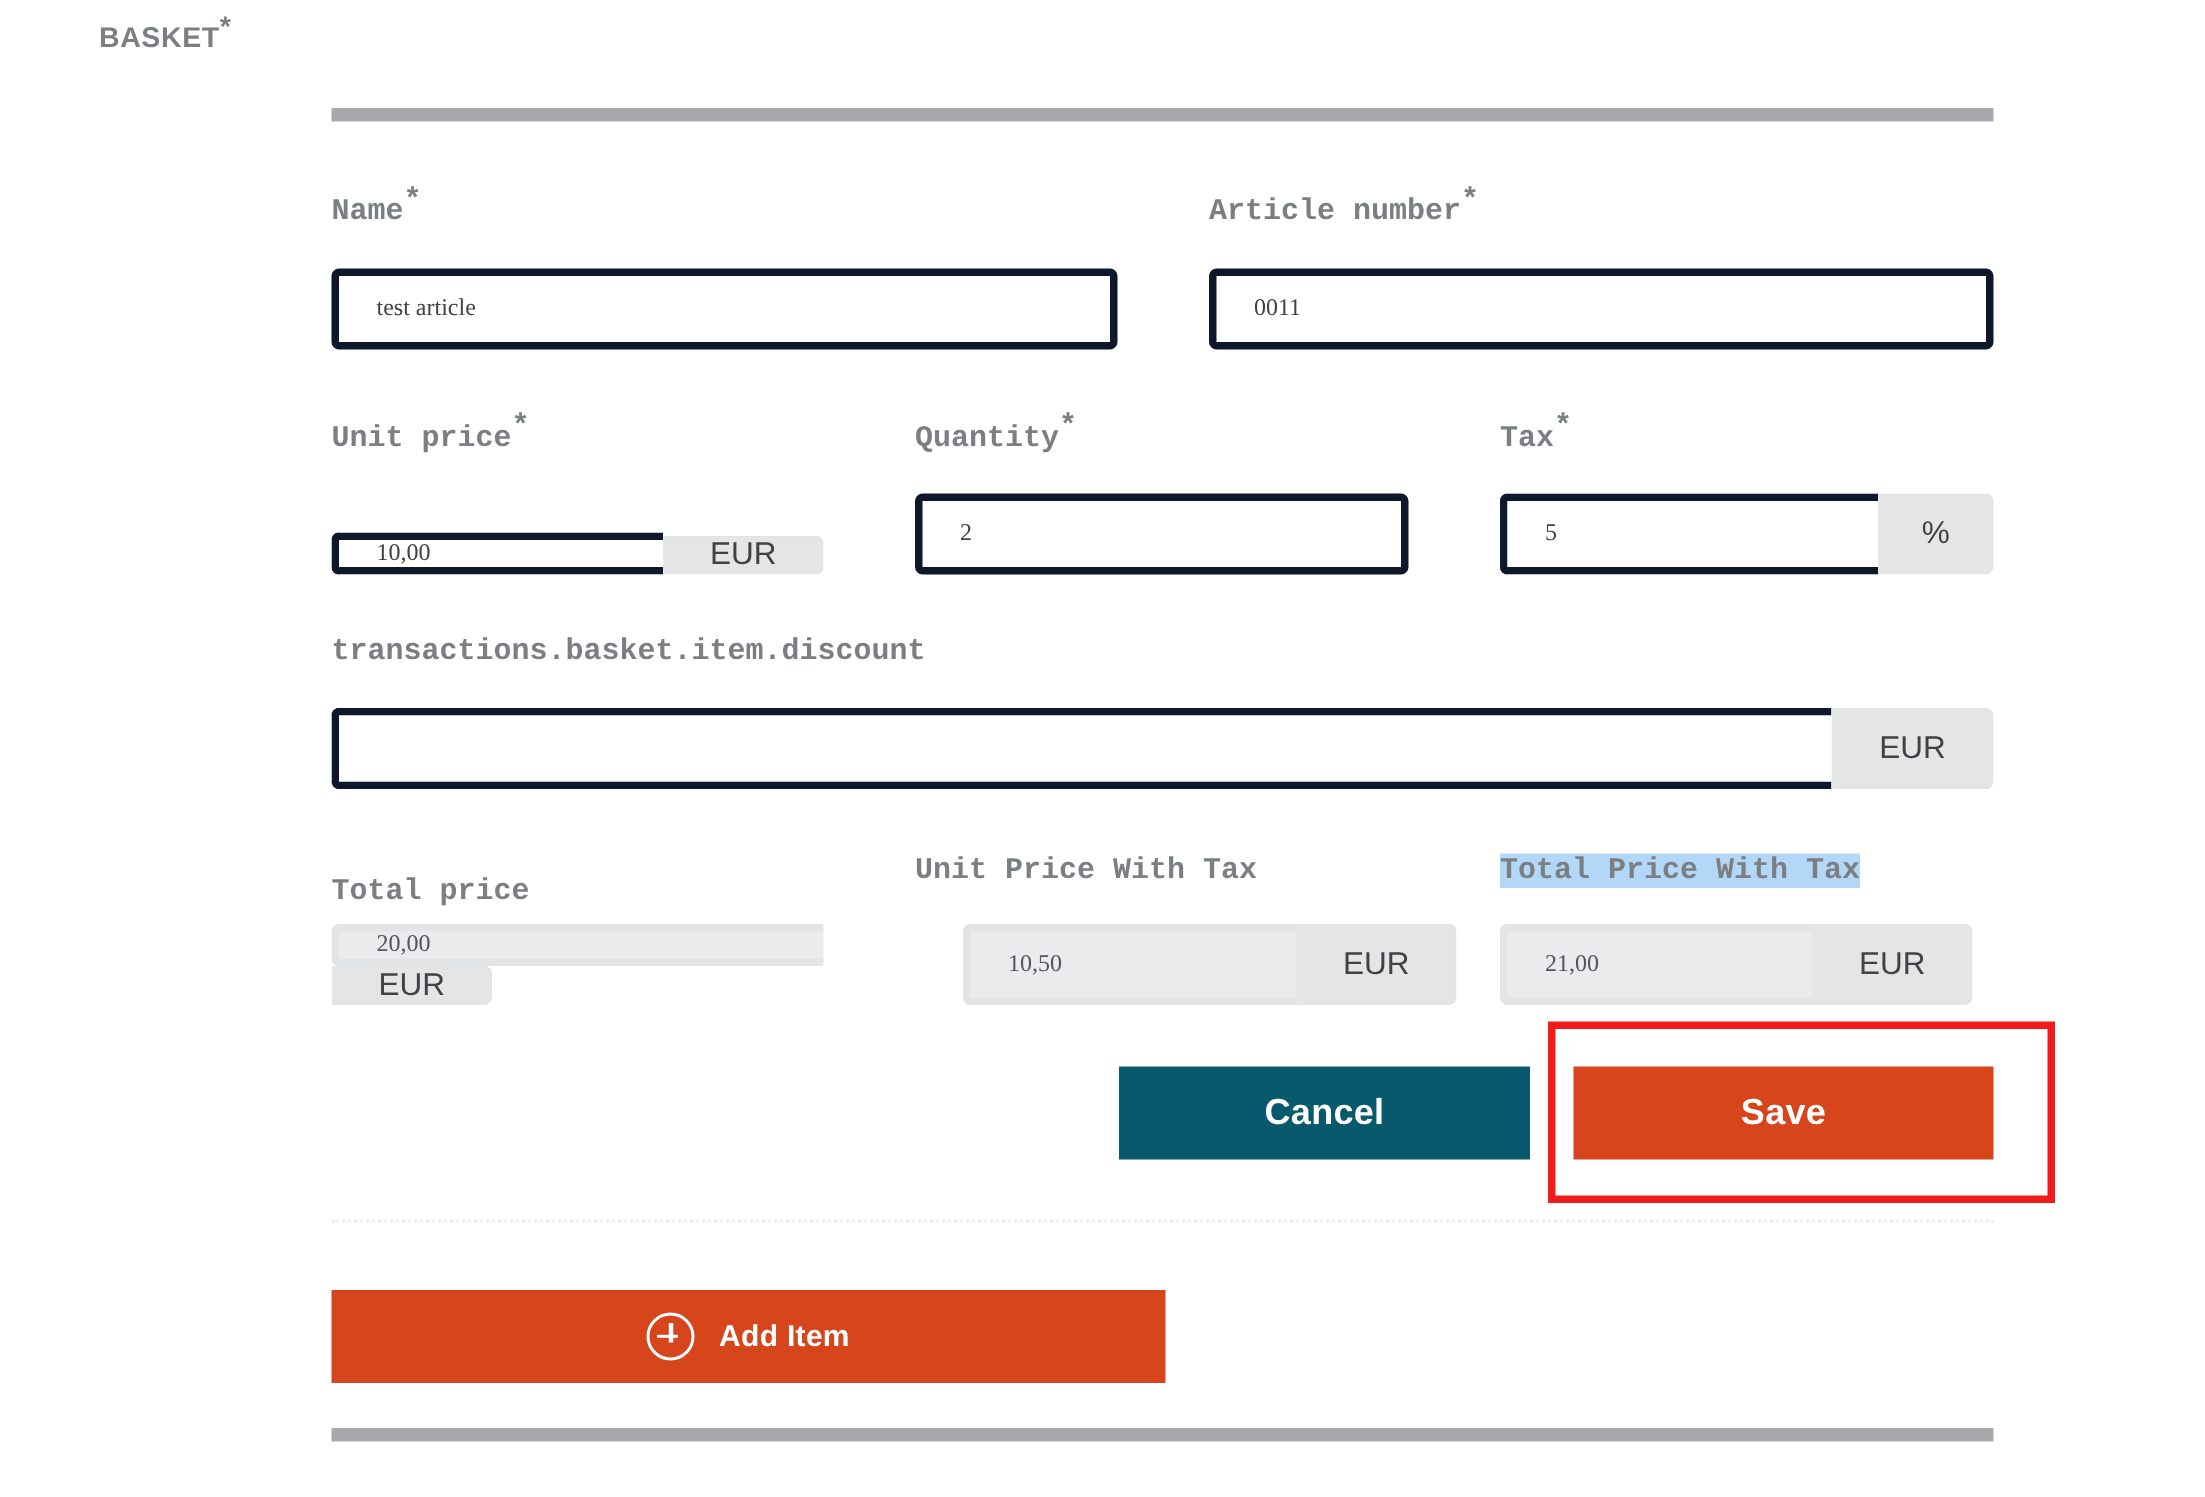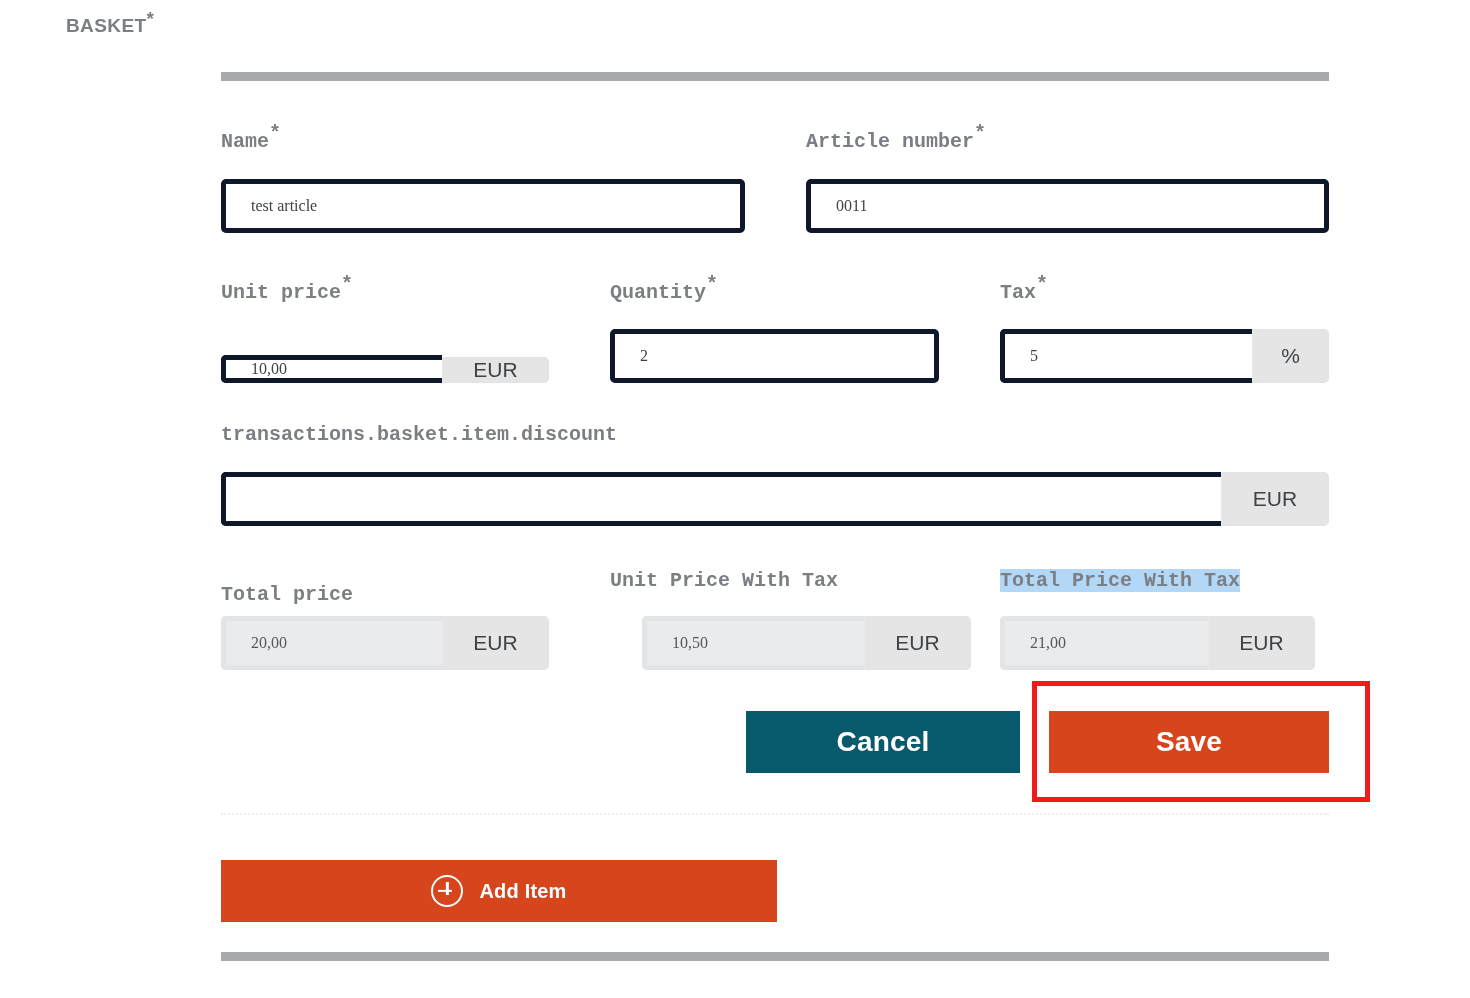--- a/index.html
+++ b/index.html
@@ -124,21 +124,21 @@
   }
 
   
   .btn {
     position: absolute;
     box-sizing: border-box;
     display: flex;
     align-items: center;
     justify-content: center;
     color: #ffffff;
-    font-size: 28px;
+    font-size: 24px;
     font-weight: 700;
     border: none;
     cursor: pointer;
     font-family: "Liberation Sans", sans-serif;
     letter-spacing: 0.2px;
   }
   .btn-cancel { background: #08596b; }
   .btn-save   { background: #d6451c; }
   .btn-add    { background: #d6451c; font-size: 20px; }
   .btn-add .plus-icon {
@@ -223,21 +223,21 @@
   <span>transactions.basket.item.discount</span><span class="star"></span>
 </div>
 <div class="grp has-suffix" style="left:221px; top:472px; width:1108px;">
   <div class="fld" placeholder=""></div>
   <div class="suffix" style="width:108px;">EUR</div>
 </div>
 
 <div class="fld-label" style="left:221px; top:583px;">
   <span>Total price</span>
 </div>
-<div class="grp has-suffix disabled" style="left:221px; top:616px; width:328px;">
+<div class="grp has-suffix disabled" style="left:221px; top:616px; width:328px;flex-direction:column;">
   <div class="fld">20,00</div>
   <div class="suffix" style="width:107px;">EUR</div>
 </div>
 
 <div class="fld-label" style="left:610px; top:569px;">
   <span>Unit Price With Tax</span>
 </div>
 <div class="grp has-suffix disabled" style="left:642px; top:616px; width:329px;">
   <div class="fld">10,50</div>
   <div class="suffix" style="width:107px;">EUR</div>

